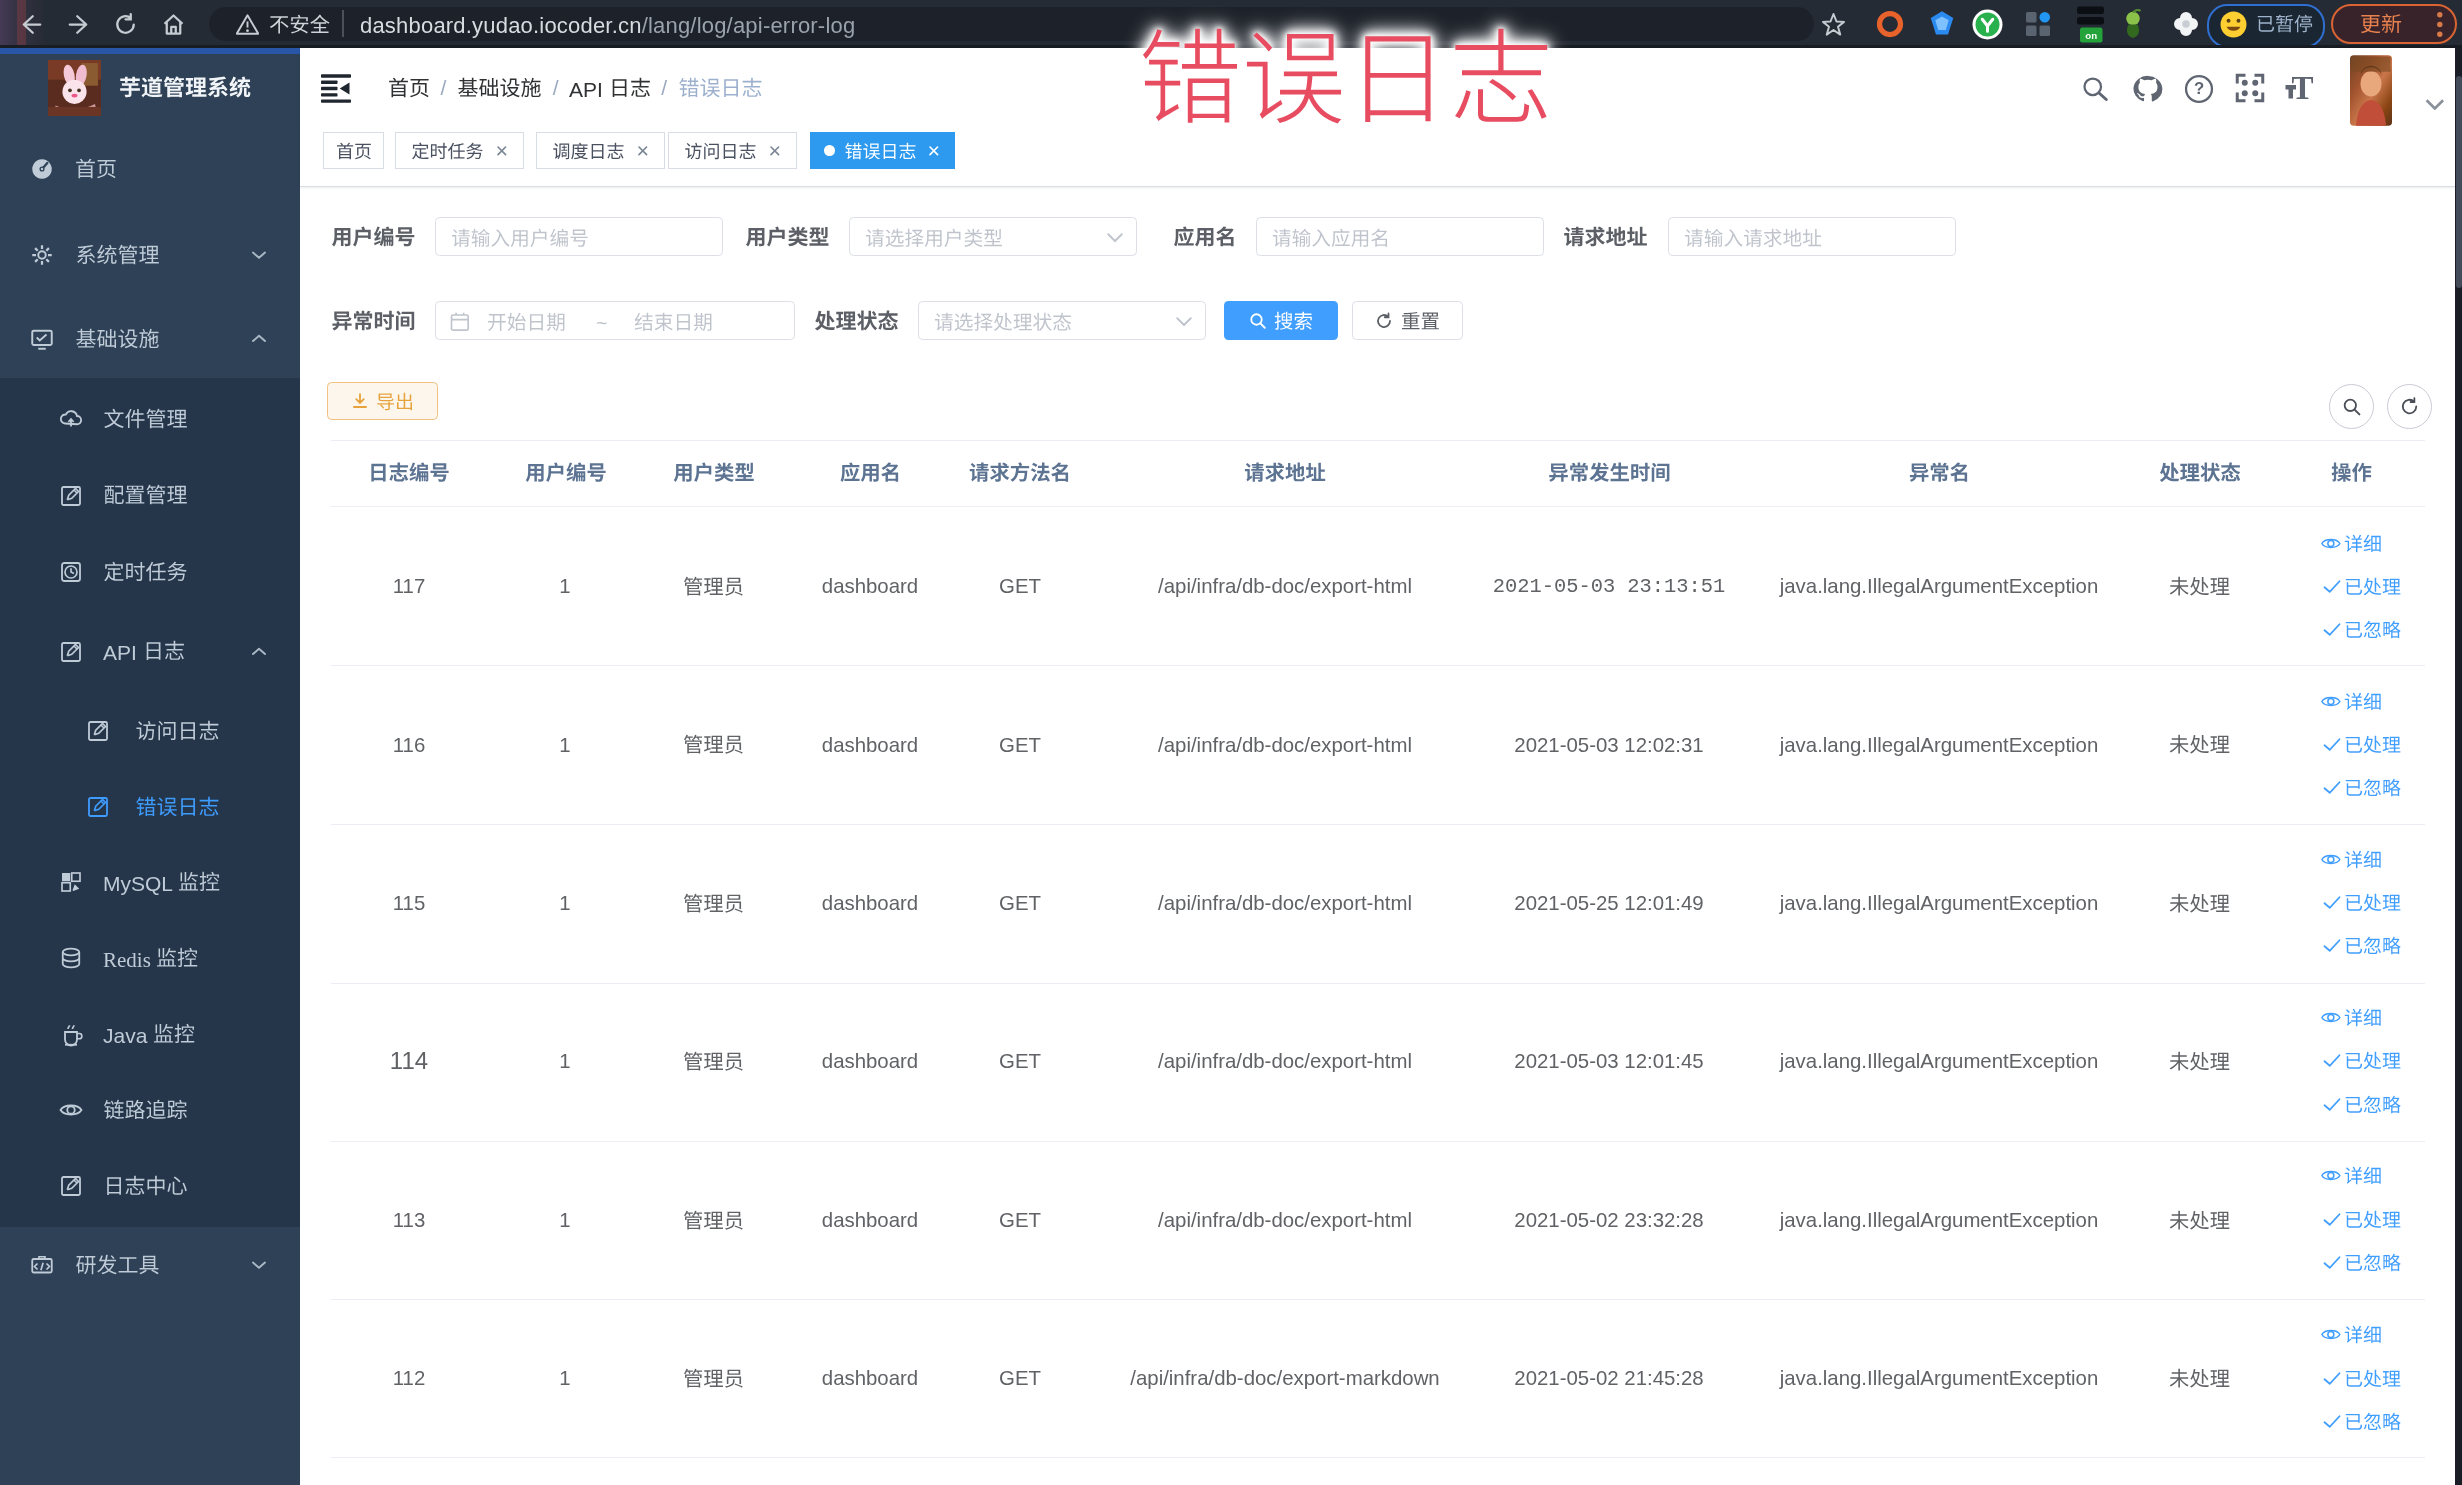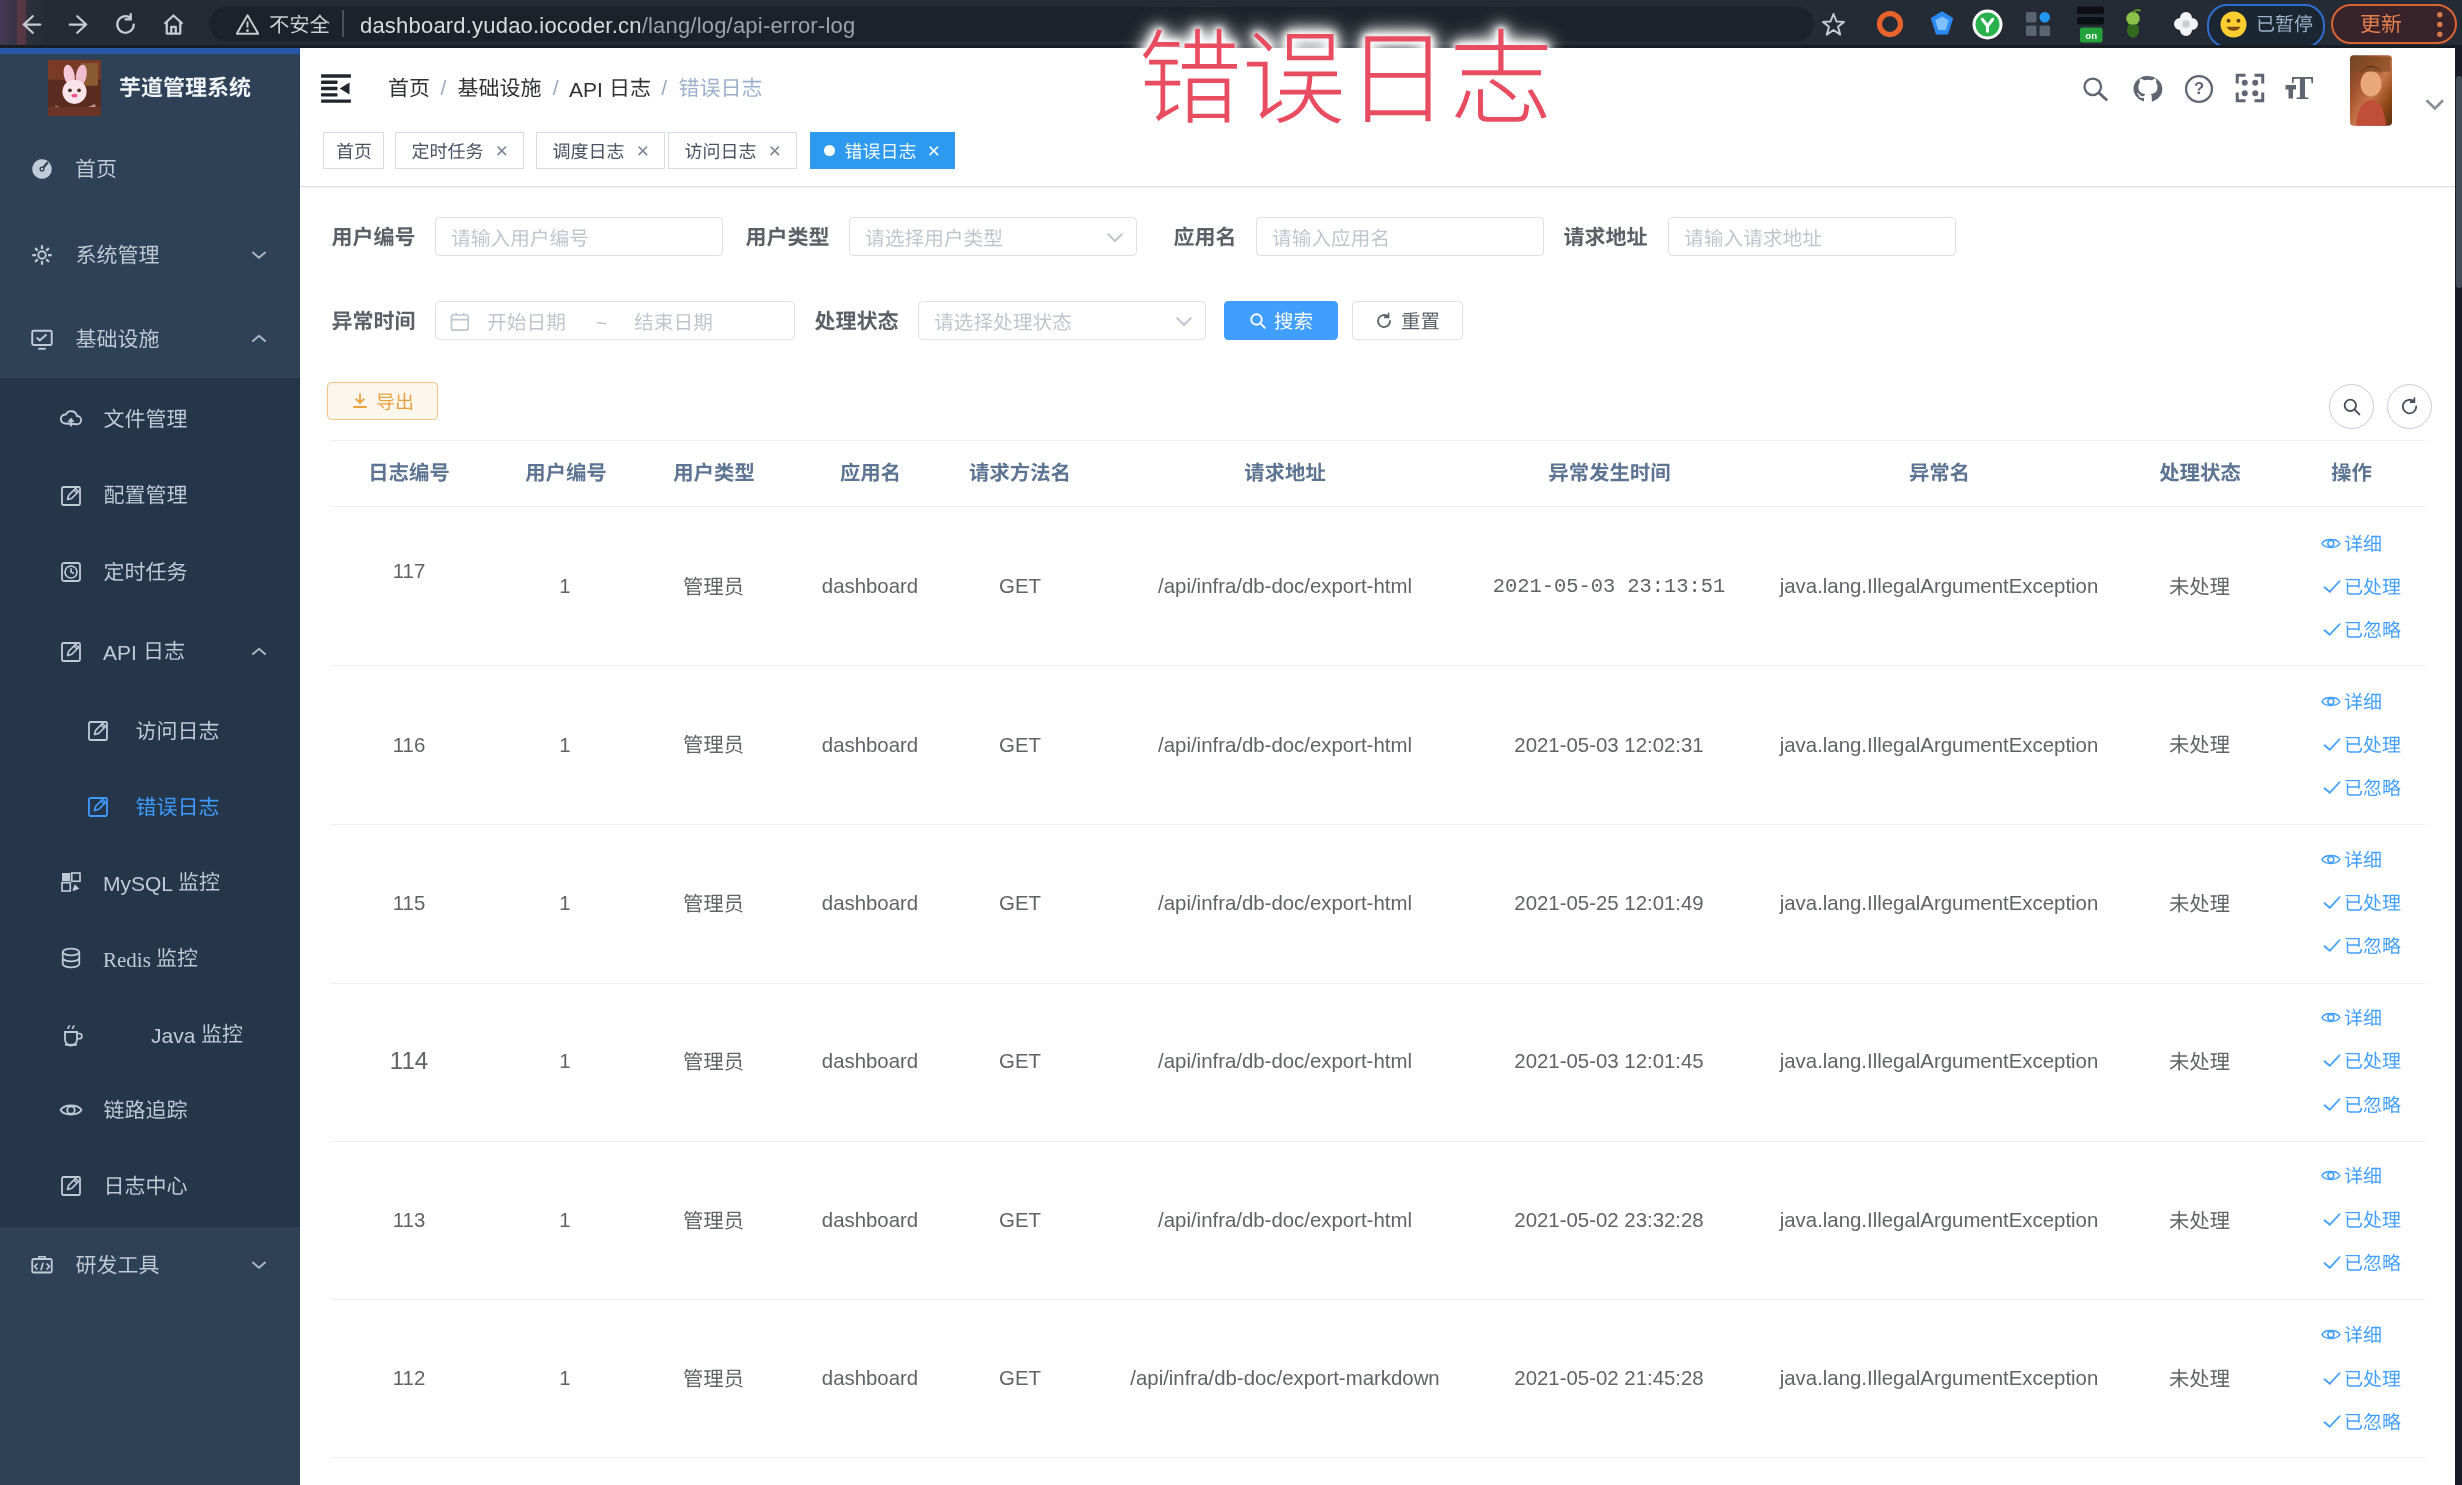--- a/index.html
+++ b/index.html
@@ -386,21 +386,21 @@
       <g transform="scale(1,-1)">
         <use href="#r76d1" x="0"></use>
         <use href="#r63a7" x="1000"></use>
       </g>
     </svg></div>
 <svg class="abs" style="left:59px;top:1023px" width="24" height="24" viewBox="0 0 32 32">
     <path d="M8 12 h16 v10 a8 8 0 0 1 -16 0 Z" fill="none" stroke="#c0cbd8" stroke-width="2.4"></path>
     <path d="M24 14 h3 a3.5 3.5 0 0 1 0 7 h-3 M12 8 c0-3 2-3 2-5 M18 8 c0-3 2-3 2-5" stroke="#c0cbd8" stroke-width="2.2" fill="none"></path>
     <path d="M8 29 h16" stroke="#c0cbd8" stroke-width="2.4"></path>
   </svg>
-<div class="abs" style="left:103px;top:1023px;height:23px;line-height:23px;white-space:nowrap;"><span style="font-family:'Liberation Sans';font-size:21px;color:#c0cbd8;margin-left:48px;">Java </span><svg class="k" style="width:42px;height:21px;" viewBox="0 -880 2000 1000" fill="#c0cbd8">
+<div class="abs" style="left:103px;top:1023px;height:23px;line-height:23px;white-space:nowrap;"><span style="font-family:'Liberation Sans';font-size:21px;color:#c0cbd8;">Java </span><svg class="k" style="width:42px;height:21px;" viewBox="0 -880 2000 1000" fill="#c0cbd8">
       <g transform="scale(1,-1)">
         <use href="#r76d1" x="0"></use>
         <use href="#r63a7" x="1000"></use>
       </g>
     </svg></div>
 <svg class="abs" style="left:59px;top:1098px" width="24" height="24" viewBox="0 0 32 32">
     <path d="M2 16 C7 8 25 8 30 16 C25 24 7 24 2 16 Z" fill="none" stroke="#c0cbd8" stroke-width="2.4"></path>
     <circle cx="16" cy="16" r="5" fill="none" stroke="#c0cbd8" stroke-width="2.4"></circle>
   </svg>
 <div class="abs" style="left:103px;top:1099px;height:23px;line-height:23px;white-space:nowrap;"><svg class="k" style="width:85px;height:21px;" viewBox="0 -880 4000 1000" fill="#c0cbd8">
@@ -850,21 +850,21 @@
         <use href="#b6001" x="3000"></use>
       </g>
     </svg></div>
 <div class="abs" style="left:2331px;top:462px;"><svg class="k" style="width:41px;height:20.4px;" viewBox="0 -880 2000 1000" fill="#5d7392">
       <g transform="scale(1,-1)">
         <use href="#b64cd" x="0"></use>
         <use href="#b4f5c" x="1000"></use>
       </g>
     </svg></div>
 <div class="abs" style="left:331px;top:665px;width:2094px;height:0.8px;background:#ebeef5;"></div>
-<div class="abs" style="left:409px;top:571px;transform:translate(-50%,-50%);font-family:'Liberation Sans';font-size:20.4px;color:#606266;white-space:nowrap;">117</div>
+<div class="abs" style="left:409px;top:586px;transform:translate(-50%,-50%);font-family:'Liberation Sans';font-size:20.4px;color:#606266;white-space:nowrap;">117</div>
 <div class="abs" style="left:565px;top:586px;transform:translate(-50%,-50%);font-family:'Liberation Sans';font-size:20.4px;color:#606266;white-space:nowrap;">1</div>
 <div class="abs" style="left:683px;top:576px;"><svg class="k" style="width:61px;height:20.4px;" viewBox="0 -880 3000 1000" fill="#606266">
       <g transform="scale(1,-1)">
         <use href="#r7ba1" x="0"></use>
         <use href="#r7406" x="1000"></use>
         <use href="#r5458" x="2000"></use>
       </g>
     </svg></div>
 <div class="abs" style="left:870px;top:586px;transform:translate(-50%,-50%);font-family:'Liberation Sans';font-size:20.4px;color:#606266;white-space:nowrap;">dashboard</div>
 <div class="abs" style="left:1020px;top:586px;transform:translate(-50%,-50%);font-family:'Liberation Sans';font-size:20.4px;color:#606266;white-space:nowrap;">GET</div>

